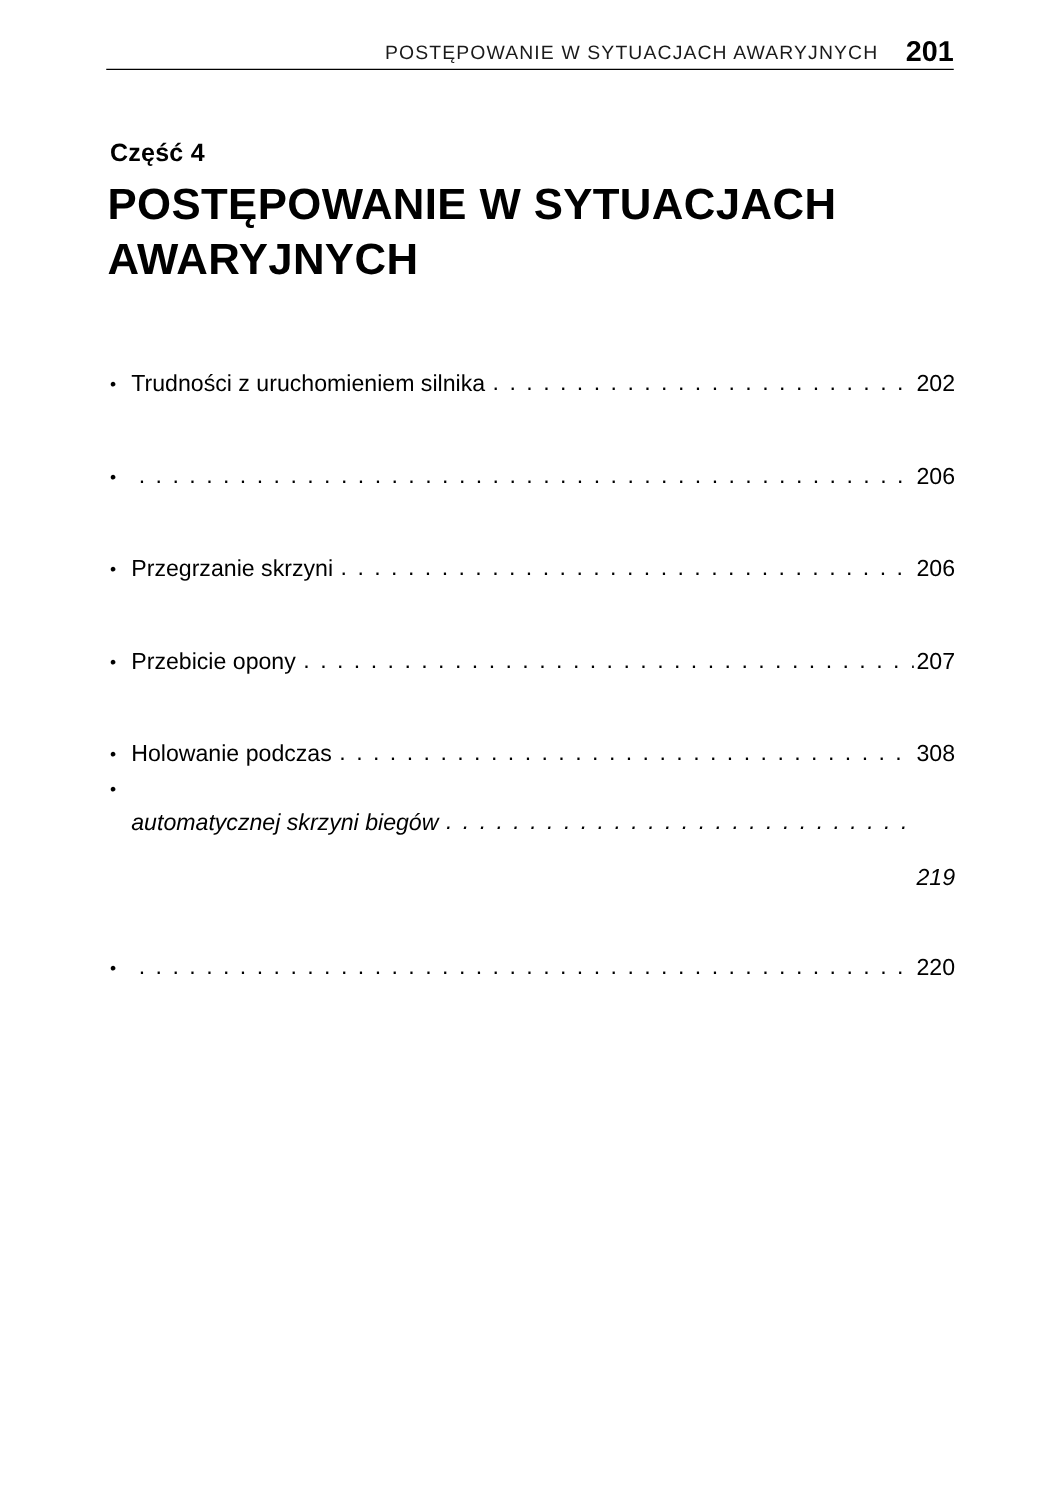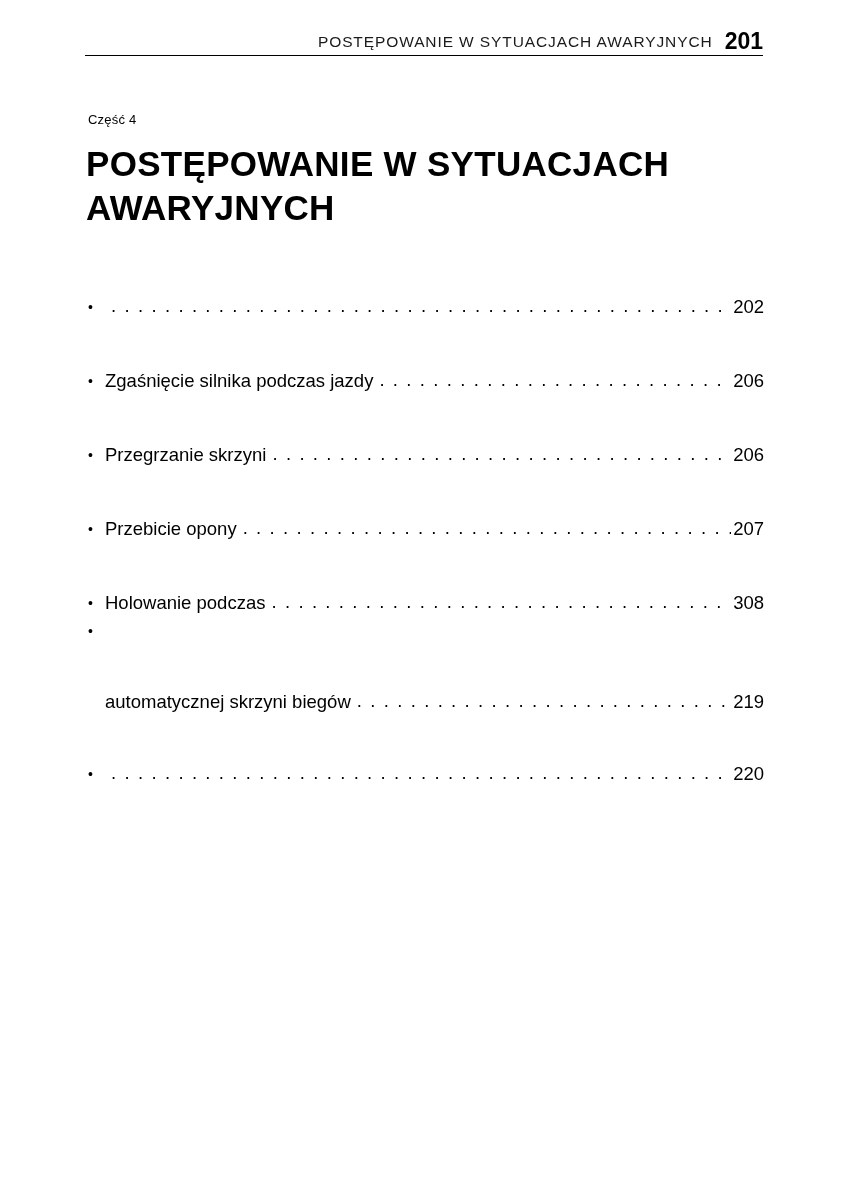--- a/index.html
+++ b/index.html
@@ -33,40 +33,40 @@
   }
   .header-title {
     font-size: 15.5px;
     letter-spacing: 0.9px;
     color: #1a1a1a;
     white-space: nowrap;
   }
   .header-pagenum {
     font-size: 23px;
     font-weight: bold;
-    margin-left: 12px;
+    margin-left: 22px;
     line-height: 1;
     position: relative;
     top: 2px;
   }
   .header-rule {
     position: absolute;
     top: 55px;
     left: 85px;
     right: 82px;
     height: 1px;
     background: #000000;
   }
   
   .part-label {
     position: absolute;
     top: 112px;
     left: 88px;
-    font-size: 13px;
-    font-weight: normal;
+    font-size: 20px;
+    font-weight: bold;
     letter-spacing: 0.2px;
   }
   .doc-title {
     position: absolute;
     top: 142px;
     left: 86px;
     width: 700px;
     font-size: 35px;
     font-weight: bold;
     line-height: 1.25;
@@ -120,22 +120,23 @@
     font-size: 18.5px;
     margin-top: 44px;
   }
   
   .toc-item-multiline .first-line {
     display: flex;
     align-items: baseline;
   }
   .toc-item-multiline .second-line {
     display: flex;
-    align-items: flex-end;
+    align-items: flex-start;
     padding-left: 17px;
+    font-style: italic;
   }
 </style>
 </head>
 <body>
 
 <div class="page">
 
   <div class="header">
     <span class="header-title">POSTĘPOWANIE W SYTUACJACH AWARYJNYCH</span>
     <span class="header-pagenum">201</span>
@@ -144,29 +145,29 @@
 
   <div class="part-label">Część 4</div>
 
   <div class="doc-title">POSTĘPOWANIE W SYTUACJACH AWARYJNYCH</div>
 
   <div class="toc">
 
     <div class="toc-item">
       <div class="toc-row">
         <span class="bullet">•</span>
+        <span class="toc-text">Trudności z uruchomieniem silnika</span>
         <span class="leader">. . . . . . . . . . . . . . . . . . . . . . . . . . . . . . . . . . . . . . . . . . . . . . . . . . . . . . . . . . . . . . . . . . . .</span>
         <span class="page-no">202</span>
       </div>
     </div>
 
     <div class="toc-item">
       <div class="toc-row">
         <span class="bullet">•</span>
-        <span class="toc-text">Zgaśnięcie silnika podczas jazdy</span>
         <span class="leader">. . . . . . . . . . . . . . . . . . . . . . . . . . . . . . . . . . . . . . . . . . . . . . . . . . . . . . . . . . . . . . . . . . . .</span>
         <span class="page-no">206</span>
       </div>
     </div>
 
     <div class="toc-item">
       <div class="toc-row">
         <span class="bullet">•</span>
         <span class="toc-text">Przegrzanie skrzyni</span>
         <span class="leader">. . . . . . . . . . . . . . . . . . . . . . . . . . . . . . . . . . . . . . . . . . . . . . . . . . . . . . . . . . . . . . . . . . . .</span>

